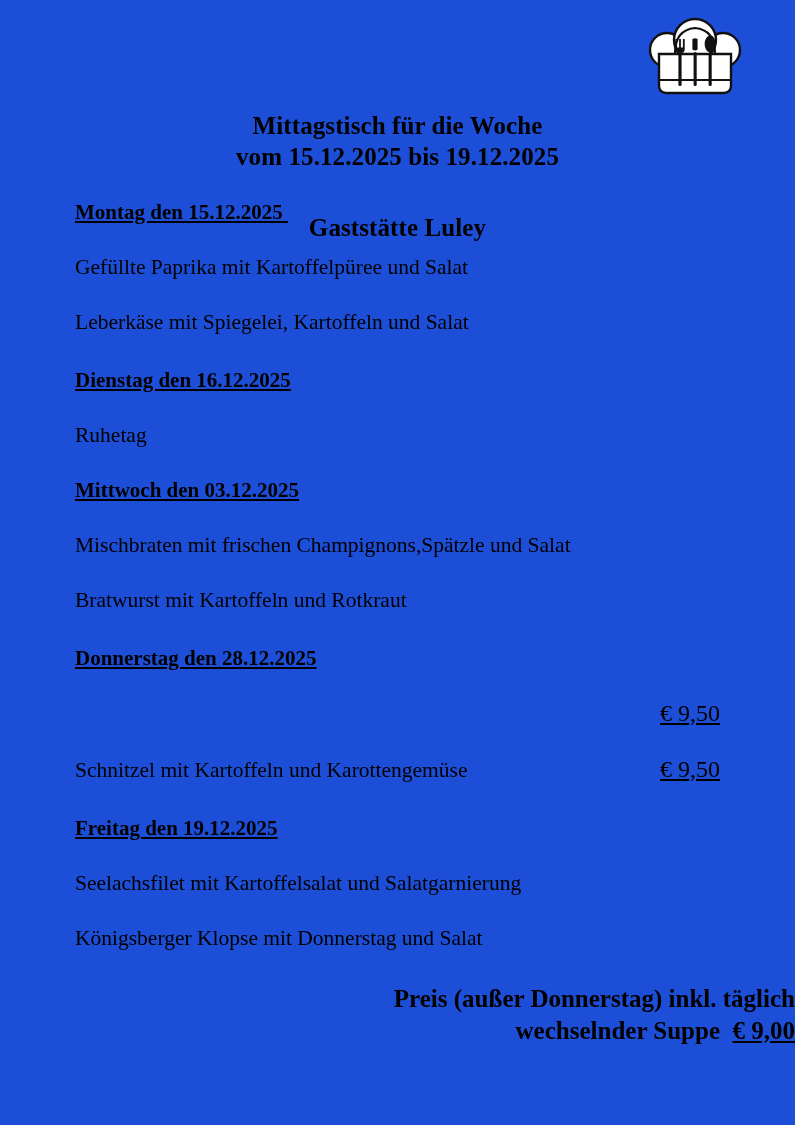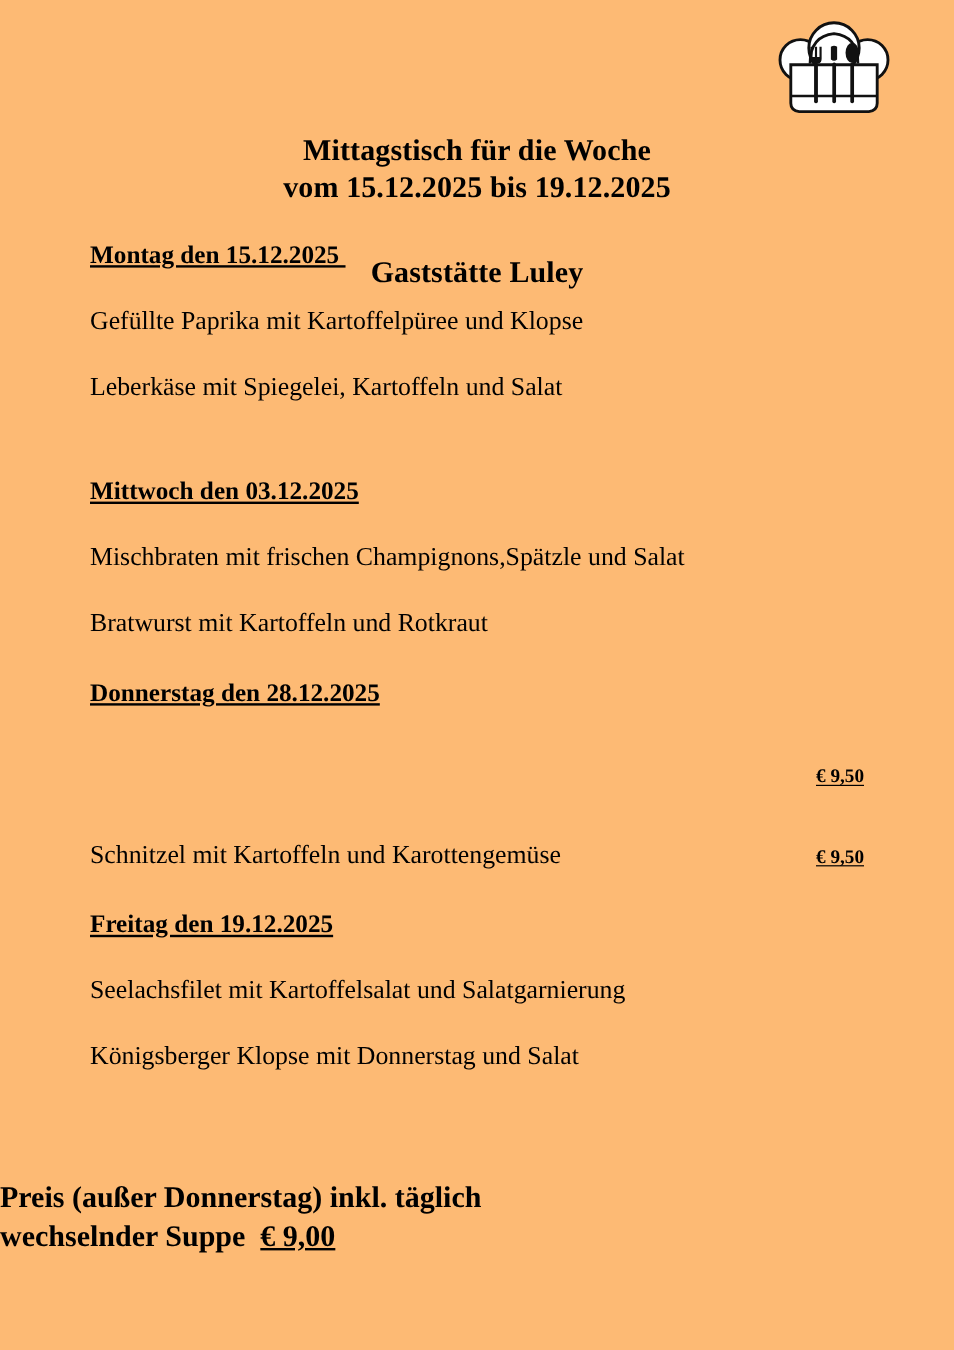--- a/index.html
+++ b/index.html
@@ -14,21 +14,21 @@
     position: relative;
     font-family: "Liberation Serif", "DejaVu Serif", serif;
     color: #000000;
     overflow: hidden;
   }
 
   .page {
     position: relative;
     width: 795px;
     height: 1125px;
-    background: #fdba74;
+    background: #1d4ed8;
   }
 
   
   .logo {
     position: absolute;
     top: 14px;
     left: 645px;
     width: 100px;
     height: 90px;
   }
@@ -79,42 +79,41 @@
     align-items: baseline;
     width: 100%;
   }
   .dish {
     font-size: 21.5px;
     line-height: 26px;
     white-space: pre;
     font-weight: normal;
   }
   .price {
-    font-size: 16px;
-    font-weight: bold;
+    font-size: 24px;
+    font-weight: normal;
     white-space: pre;
     text-decoration: underline;
     text-underline-offset: 2px;
     margin-left: auto;
-    margin-top: 20px;
   }
 
   
   .sp-heading-to-dish { height: 29px; }
   .sp-between-dishes  { height: 29px; }
   .sp-dish-to-heading { height: 32px; }
   .sp-ruhetag-to-head { height: 29px; }
 
   
   .footer {
     position: absolute;
     top: 983px;
     left: 0;
     width: 795px;
-    text-align: left;
+    text-align: right;
   }
   .footer-line {
     font-weight: bold;
     font-size: 25px;
     line-height: 32px;
     white-space: pre;
   }
   .footer-price {
     text-decoration: underline;
     text-underline-offset: 2px;
@@ -162,30 +161,37 @@
     <div class="title-line">vom 15.12.2025 bis 19.12.2025</div>
     <div class="title-line venue">Gaststätte Luley</div>
   </div>
 
   <div class="content">
 
     <div class="day-block">
       <div><span class="day-heading">Montag den 15.12.2025 </span></div>
       <div class="sp-heading-to-dish"></div>
       <div class="dish-row">
-        <span class="dish">Gefüllte Paprika mit Kartoffelpüree und Klopse</span>
+        <span class="dish">Gefüllte Paprika mit Kartoffelpüree und Salat</span>
       </div>
       <div class="sp-between-dishes"></div>
       <div class="dish-row">
         <span class="dish">Leberkäse mit Spiegelei, Kartoffeln und Salat</span>
       </div>
     </div>
 
     <div class="sp-dish-to-heading"></div>
 
+    <div class="day-block">
+      <div><span class="day-heading">Dienstag den 16.12.2025</span></div>
+      <div class="sp-heading-to-dish"></div>
+      <div class="dish-row">
+        <span class="dish">Ruhetag</span>
+      </div>
+    </div>
 
     <div class="sp-ruhetag-to-head"></div>
 
     <div class="day-block">
       <div><span class="day-heading">Mittwoch den 03.12.2025</span></div>
       <div class="sp-heading-to-dish"></div>
       <div class="dish-row">
         <span class="dish">Mischbraten mit frischen Champignons,Spätzle und Salat</span>
       </div>
       <div class="sp-between-dishes"></div>

